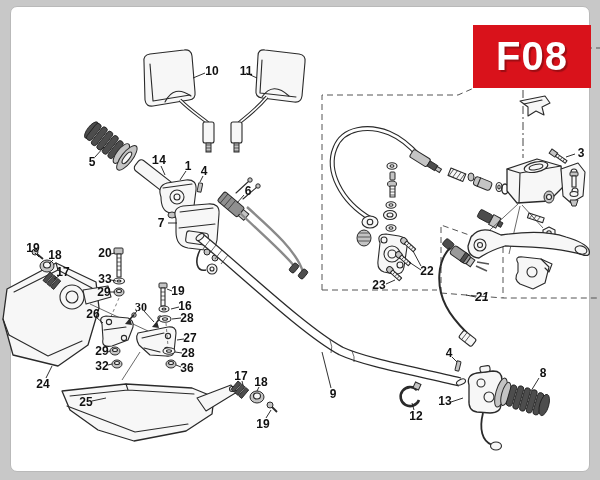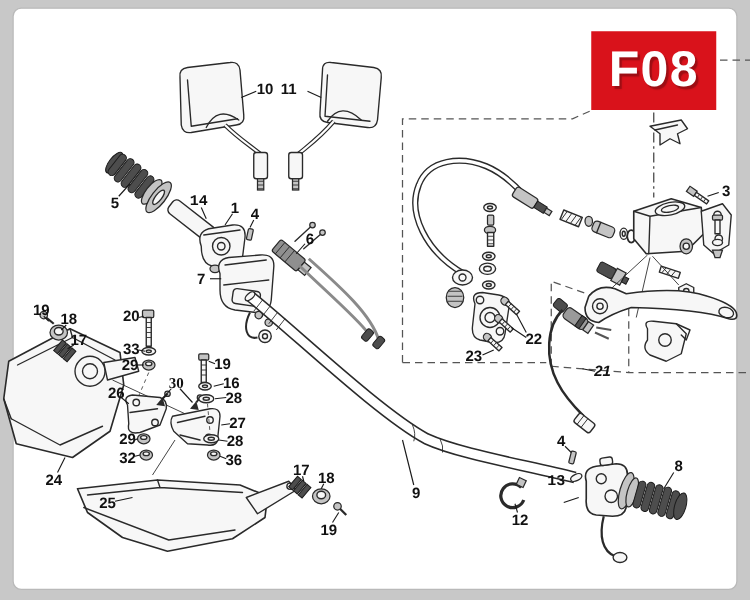--- a/index.html
+++ b/index.html
@@ -2,21 +2,21 @@
 <html><head>
 <meta charset="utf-8">
 <style>
   html,body{margin:0;padding:0;}
   body{width:600px;height:480px;overflow:hidden;background:#c8c8c8;font-family:"Liberation Sans",sans-serif;}
   .page{position:relative;width:600px;height:480px;background:#c8c8c8;}
   .panel{position:absolute;left:10px;top:6px;width:578px;height:464px;background:#ffffff;border:1px solid #b9b9b9;border-radius:7px;}
   .art{position:absolute;left:0;top:0;width:600px;height:480px;}
   .label-layer{position:absolute;left:0;top:0;width:600px;height:340px;}
   .part-label{position:absolute;transform:translate(-50%,-50%);font:bold 12px "Liberation Sans",sans-serif;color:#111;white-space:nowrap;}
-  .badge{position:absolute;left:473px;top:25px;width:100px;height:63px;background:#d9121b;display:flex;align-items:center;justify-content:center;}
+  .badge{position:absolute;left:473px;top:25px;width:118px;height:63px;background:#d9121b;display:flex;align-items:center;justify-content:center;}
   .badge span{font:bold 40px "Liberation Sans",sans-serif;color:#fff;letter-spacing:1px;text-shadow:2px 2px 1px rgba(0,0,0,.28);}
   
   .ln{fill:none;stroke:#2a2a2a;stroke-width:1.1;stroke-linecap:round;stroke-linejoin:round}
   .pt{fill:#f7f7f7;stroke:#2a2a2a;stroke-width:1.1;stroke-linejoin:round}
   .md{fill:#c4c4c4;stroke:#2a2a2a;stroke-width:1}
   .dk{fill:#4d4d4d;stroke:#1c1c1c;stroke-width:.8}
   .dash{fill:none;stroke:#555;stroke-width:1;stroke-dasharray:6 4}
   .tdash{fill:none;stroke:#444;stroke-width:.7;stroke-dasharray:3 3}
   .thin{fill:none;stroke:#2a2a2a;stroke-width:.7}
 </style>
@@ -379,21 +379,21 @@
         <line x1="331" y1="388" x2="322" y2="352"></line>
         <line x1="414" y1="410" x2="412" y2="403"></line>
         <line x1="451" y1="402" x2="463" y2="398"></line>
         <line x1="539" y1="378" x2="531" y2="391"></line>
         <line x1="452" y1="357" x2="457" y2="362"></line>
       </g>
   </svg>
 
   <div class="label-layer" id="label-layer">
       <span class="part-label" style="left: 212px; top: 71px;">10</span>
-      <span class="part-label" style="left: 231px; top: 71px; text-align: center;">11</span>
+      <span class="part-label" style="left: 246px; top: 71px; text-align: center;">11</span>
       <span class="part-label" style="left: 92px; top: 162px;">5</span>
       <span class="part-label" style="left: 159px; top: 161px; font-family: Liberation Mono, monospace;">14</span>
       <span class="part-label" style="left: 188px; top: 166px;">1</span>
       <span class="part-label" style="left: 204px; top: 171px;">4</span>
       <span class="part-label" style="left: 248px; top: 191px;">6</span>
       <span class="part-label" style="left: 161px; top: 223px;">7</span>
       <span class="part-label" style="left: 581px; top: 153px;">3</span>
       <span class="part-label" style="left: 427px; top: 271px;">22</span>
       <span class="part-label" style="left: 379px; top: 285px;">23</span>
       <span class="part-label" style="left: 482px; top: 297px; font-style: italic;">21</span>
@@ -413,21 +413,21 @@
       <span class="part-label" style="left: 102px; top: 366px; text-align: right;">32</span>
       <span class="part-label" style="left: 188px; top: 353px;">28</span>
       <span class="part-label" style="left: 187px; top: 368px;">36</span>
       <span class="part-label" style="left: 43px; top: 384px;">24</span>
       <span class="part-label" style="left: 86px; top: 402px;">25</span>
       <span class="part-label" style="left: 241px; top: 376px;">17</span>
       <span class="part-label" style="left: 261px; top: 382px;">18</span>
       <span class="part-label" style="left: 263px; top: 424px;">19</span>
       <span class="part-label" style="left: 333px; top: 394px;">9</span>
       <span class="part-label" style="left: 416px; top: 416px;">12</span>
-      <span class="part-label" style="left: 445px; top: 385px; font-family: Liberation Mono, monospace;">13</span>
+      <span class="part-label" style="left: 445px; top: 401px;">13</span>
       <span class="part-label" style="left: 543px; top: 373px;">8</span>
       <span class="part-label" style="left: 449px; top: 353px;">4</span>
     </div>
 
   <div class="badge">
     <span>F08</span>
   </div>
 </div>
 
 </body></html>

